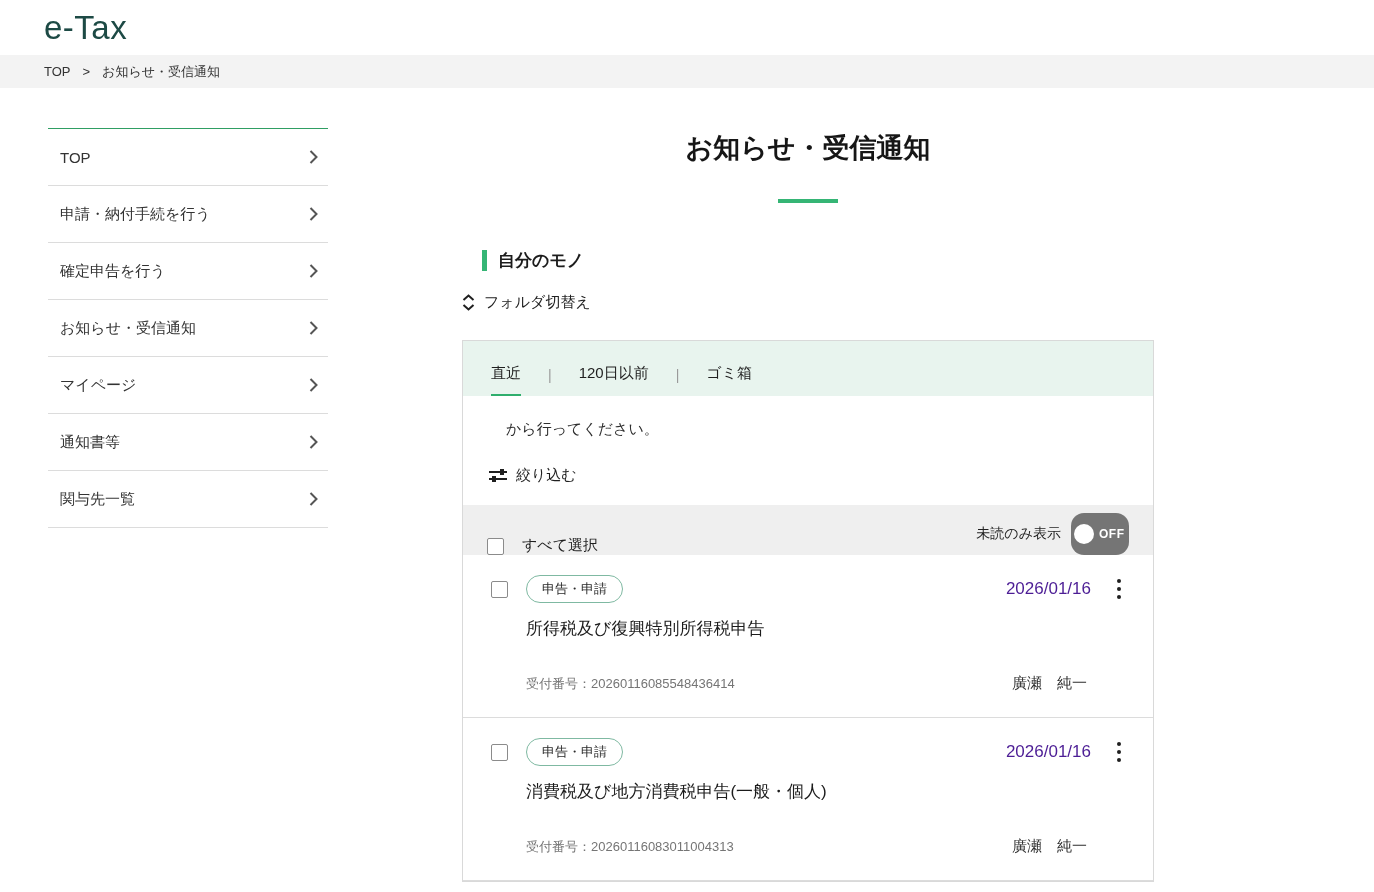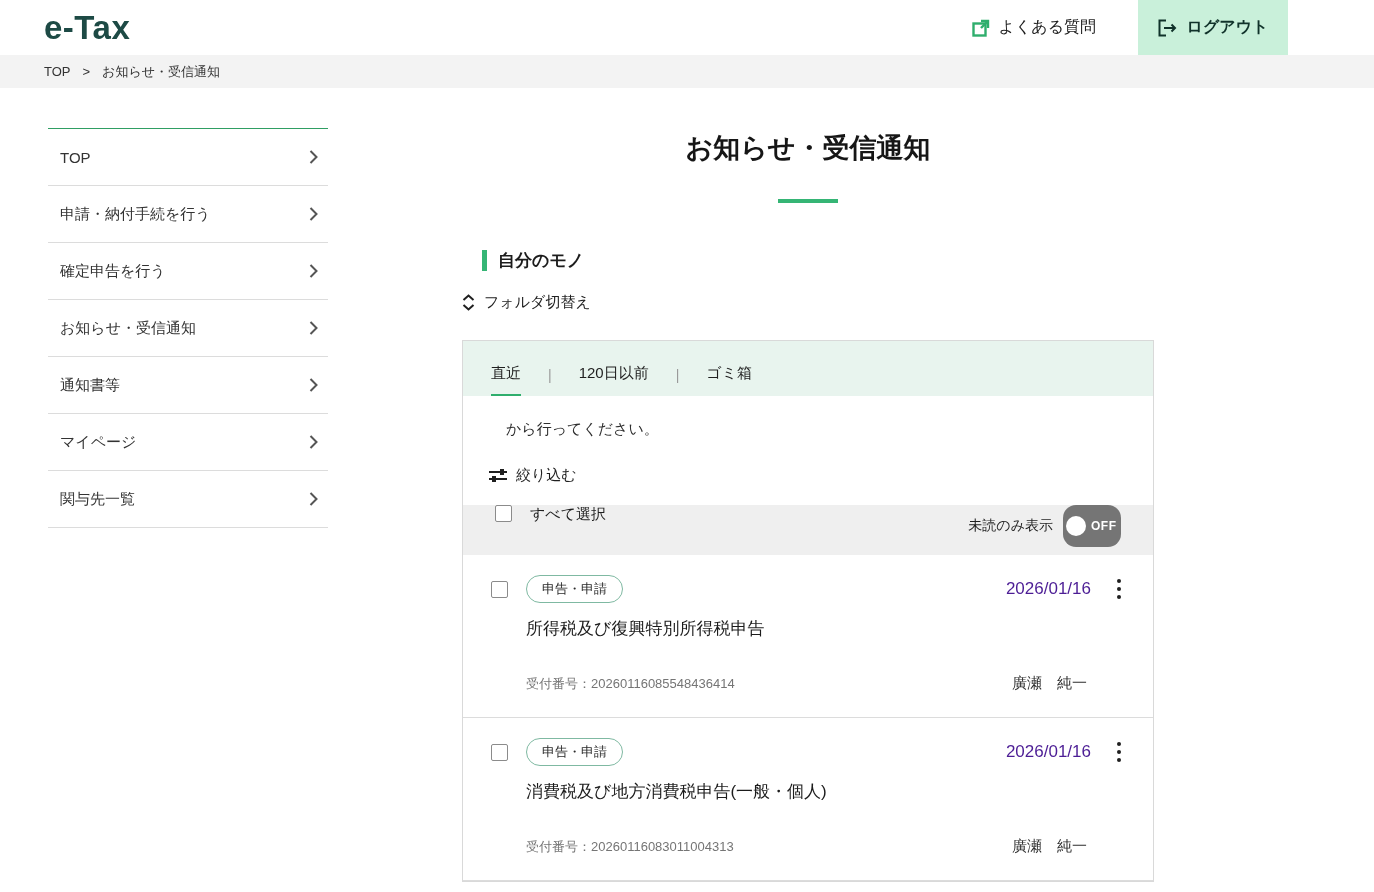--- a/index.html
+++ b/index.html
@@ -1,21 +1,21 @@
 <!DOCTYPE html>
 <html lang="ja"><head>
 <meta charset="utf-8">
 <style>
   * { margin:0; padding:0; box-sizing:border-box; }
   html,body { width:1374px; height:892px; overflow:hidden; background:#fff;
     font-family:"Liberation Sans","DejaVu Sans",sans-serif; color:#222; }
 
   
   .header { height:55px; display:flex; align-items:stretch; background:#fff; }
-  .logo { font-size:33px; font-weight:bold; color:#1d4a45; letter-spacing:.5px;
+  .logo { font-size:33px; font-weight:normal; color:#1d4a45; letter-spacing:.5px;
     margin-left:44px; align-self:center; }
   .header-right { margin-left:auto; display:flex; align-items:stretch; }
   .faq { display:flex; align-items:center; gap:9px; font-size:16px; color:#1c1c1c;
     margin-right:42px; cursor:pointer; }
   .logout { width:150px; background:#c9f0da; display:flex; align-items:center;
     justify-content:center; gap:10px; font-size:16px; font-weight:bold; color:#10322a;
     margin-right:86px; cursor:pointer; }
 
   
   .breadcrumb { height:33px; background:#f3f3f3; display:flex; align-items:center;
@@ -51,21 +51,21 @@
   .tab-sep { padding-bottom:13px; color:#9a9a9a; margin:0 27px; font-size:14px; }
 
   .note-block { padding:19px 26px 20px; background:#fff; }
   .note-line { font-size:15px; line-height:28px; color:#2e2e2e; }
   .note-line .lnk { color:#1e7b63; cursor:pointer; margin-left:4px; }
   .note-line .ext { vertical-align:-2px; margin-left:6px; }
   .note-indent { padding-left:17px; }
   .filter-row { margin-top:23px; display:flex; align-items:center; gap:9px;
     font-size:15px; color:#1f1f1f; cursor:pointer; }
 
-  .select-row { height:50px; background:#efefef; display:flex; align-items:flex-start; padding:0 32px; }
+  .select-row { height:50px; background:#efefef; display:flex; align-items:flex-end; padding:0 24px; }
   .cbx { width:17px; height:17px; background:#fff; border:1px solid #8b8b8b; border-radius:2px;
     flex:none; cursor:pointer; }
   .select-label { margin-left:18px; font-size:15px; color:#1f1f1f; }
   .unread-wrap { margin-left:auto; display:flex; align-items:center; gap:10px; }
   .unread-label { font-size:14px; color:#1f1f1f; }
   .toggle { width:58px; height:42px; border-radius:13px; background:#757575; display:flex;
     align-items:center; cursor:pointer; }
   .toggle-knob { width:20px; height:20px; border-radius:50%; background:#fff; margin-left:3px; }
   .toggle-text { color:#fff; font-size:12px; font-weight:bold; margin-left:5px; letter-spacing:.5px; }
 
@@ -79,38 +79,20 @@
   .msg-title { margin:14px 0 0 35px; font-size:17px; color:#1c1c1c; }
   .msg-row2 { margin-top:34px; display:flex; align-items:center; padding:0 38px 0 35px; }
   .receipt { font-size:13px; color:#757575; }
   .sender { margin-left:auto; font-size:15px; color:#2b2b2b; }
 </style>
 </head>
 <body>
 
 <div class="header">
   <div class="logo">e-Tax</div>
-  <div class="header-right">
-    <div class="faq">
-      <svg width="18" height="18" viewBox="0 0 18 18">
-        <rect x="1.5" y="4.5" width="12" height="12" fill="none" stroke="#2fae6d" stroke-width="2.4"></rect>
-        <path d="M9 2h7v7" fill="none" stroke="#2fae6d" stroke-width="2.4"></path>
-        <path d="M16 2l-7 7" fill="none" stroke="#2fae6d" stroke-width="2.4"></path>
-      </svg>
-      <span>よくある質問</span>
-    </div>
-    <div class="logout">
-      <svg width="19" height="18" viewBox="0 0 19 18">
-        <path d="M8 1.5H1.5v15H8" fill="none" stroke="#10322a" stroke-width="2"></path>
-        <path d="M6 9h11" fill="none" stroke="#10322a" stroke-width="2"></path>
-        <path d="M13.5 5.5L17 9l-3.5 3.5" fill="none" stroke="#10322a" stroke-width="2"></path>
-      </svg>
-      <span>ログアウト</span>
-    </div>
-  </div>
 </div>
 
 <div class="breadcrumb">
   <span class="crumb-link">TOP</span>
   <span>&gt;</span>
   <span>お知らせ・受信通知</span>
 </div>
 
 <div class="content">
 
@@ -133,27 +115,27 @@
           <path d="M1.5 1l6 6-6 6" fill="none" stroke="#555" stroke-width="2"></path>
         </svg>
     </div>
     <div class="side-item">
       <span>お知らせ・受信通知</span>
       <svg width="9" height="14" viewBox="0 0 9 14">
           <path d="M1.5 1l6 6-6 6" fill="none" stroke="#555" stroke-width="2"></path>
         </svg>
     </div>
     <div class="side-item">
+      <span>マイページ</span>
+      <svg width="9" height="14" viewBox="0 0 9 14">
+          <path d="M1.5 1l6 6-6 6" fill="none" stroke="#555" stroke-width="2"></path>
+        </svg>
+    </div>
+    <div class="side-item">
       <span>通知書等</span>
-      <svg width="9" height="14" viewBox="0 0 9 14">
-          <path d="M1.5 1l6 6-6 6" fill="none" stroke="#555" stroke-width="2"></path>
-        </svg>
-    </div>
-    <div class="side-item">
-      <span>マイページ</span>
       <svg width="9" height="14" viewBox="0 0 9 14">
           <path d="M1.5 1l6 6-6 6" fill="none" stroke="#555" stroke-width="2"></path>
         </svg>
     </div>
     <div class="side-item">
       <span>関与先一覧</span>
       <svg width="9" height="14" viewBox="0 0 9 14">
           <path d="M1.5 1l6 6-6 6" fill="none" stroke="#555" stroke-width="2"></path>
         </svg>
     </div>

